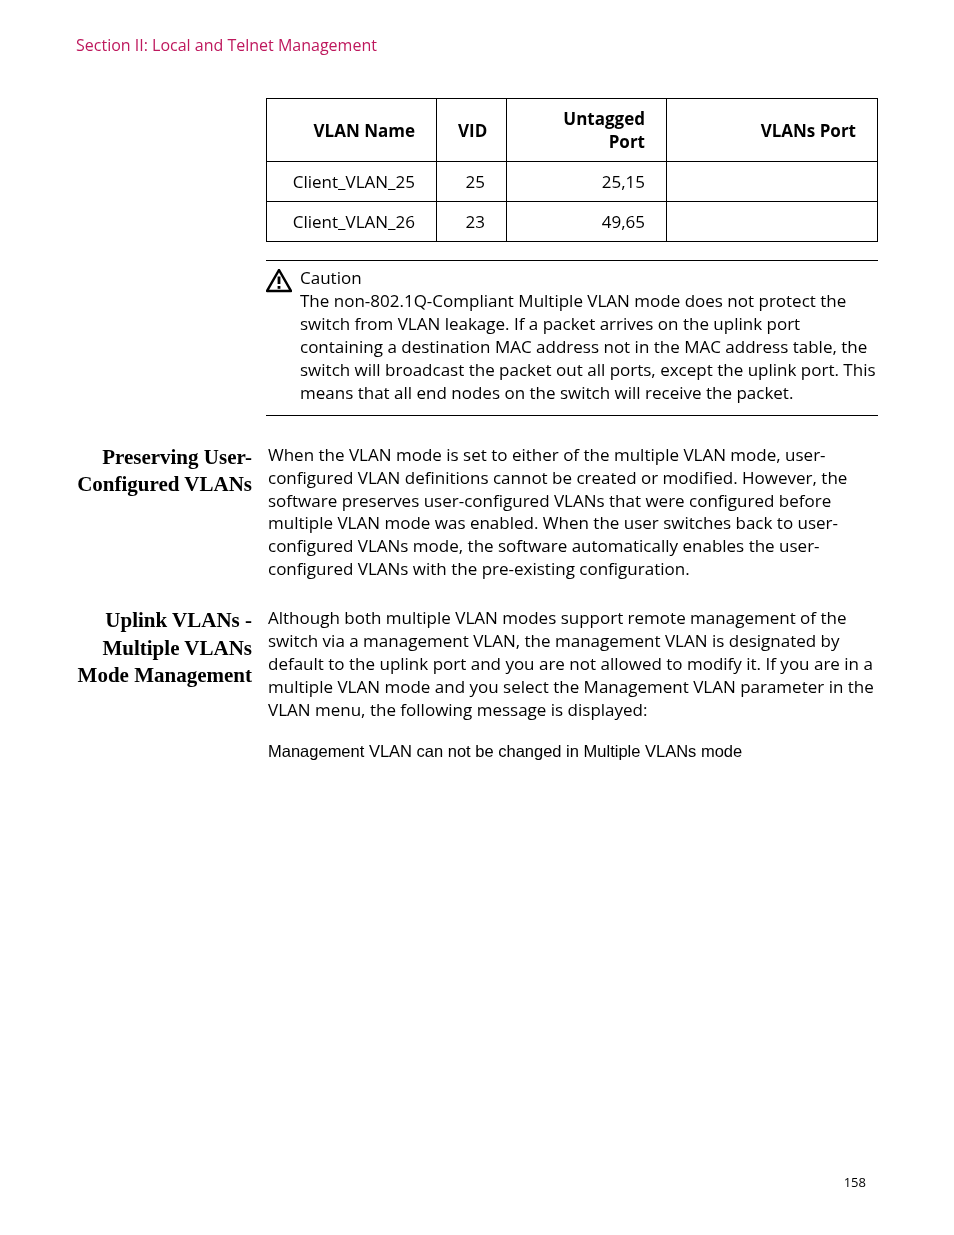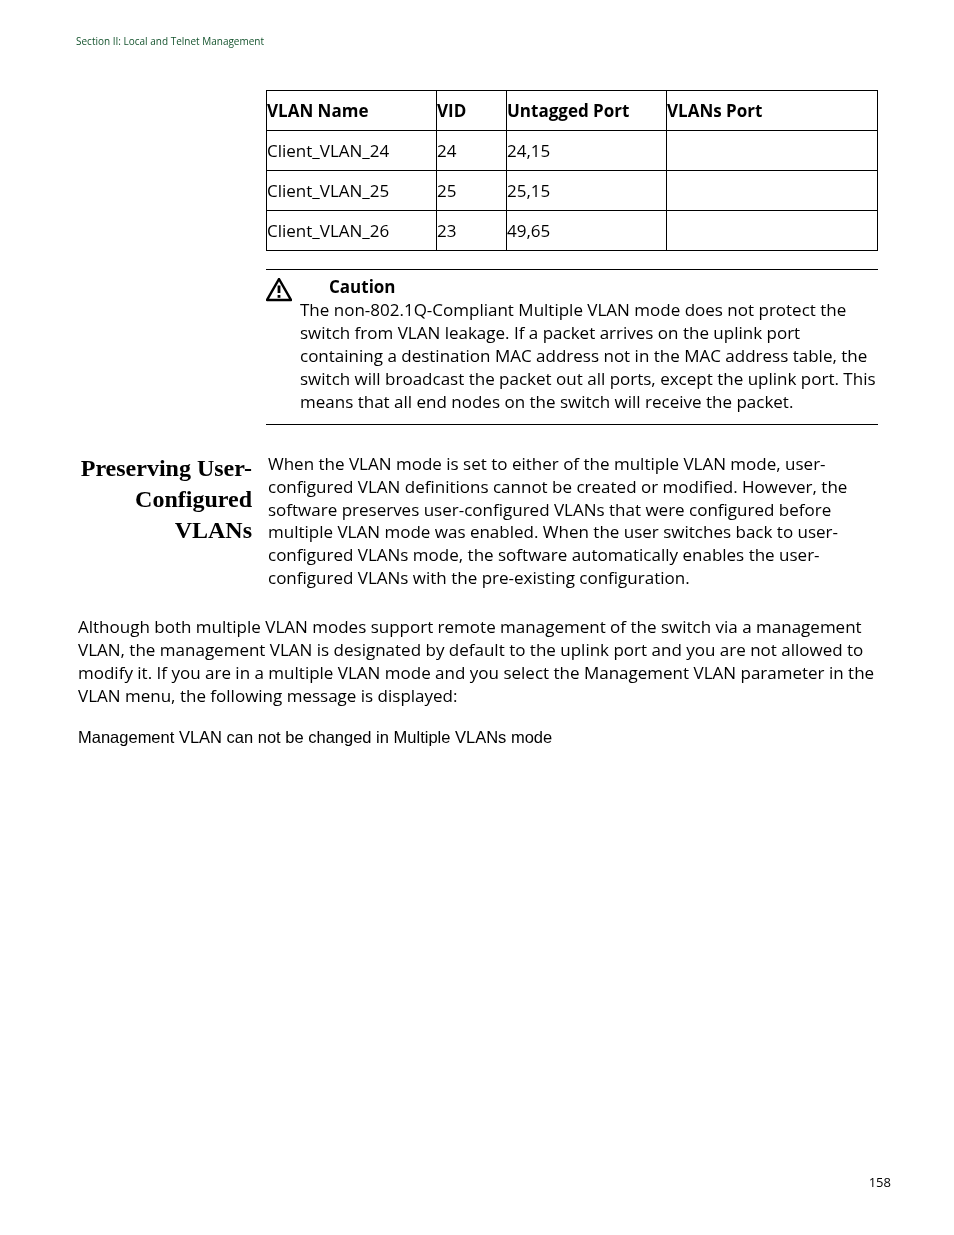--- a/index.html
+++ b/index.html
@@ -10,37 +10,37 @@
     color: #000;
   }
   .page {
     width: 954px;
     height: 1235px;
     position: relative;
     box-sizing: border-box;
     padding: 34px 76px 0 76px;
   }
   .running-head {
-    font-size: 10px;
-    color: #14532d;
+    font-size: 16px;
+    color: #be185d;
     margin-bottom: 42px;
   }
   .content-col {
     margin-left: 190px;
   }
   table.vlan {
     border-collapse: collapse;
     width: 100%;
     margin-bottom: 18px;
     table-layout: fixed;
   }
   table.vlan th, table.vlan td {
     border: 1.5px solid #000;
-    padding: 8px 0;
-    text-align: left;
+    padding: 8px 21px;
+    text-align: right;
     font-size: 17px;
     vertical-align: middle;
   }
   table.vlan th {
     font-weight: 700;
   }
   table.vlan col.c1 { width: 170px; }
   table.vlan col.c2 { width: 70px; }
   table.vlan col.c3 { width: 160px; }
   table.vlan col.c4 { width: auto; }
@@ -56,55 +56,54 @@
   .caution-icon {
     flex: 0 0 34px;
     padding-top: 2px;
   }
   .caution-icon svg { display: block; }
   .caution-text {
     font-size: 17px;
     line-height: 1.35;
   }
   .caution-text .caution-label {
-    font-weight: 700;
-    margin-left: 29px;
+    font-weight: 400;
   }
 
   .section-row {
     display: flex;
     margin-bottom: 26px;
     align-items: flex-start;
   }
   .section-heading {
     flex: 0 0 190px;
     padding-right: 14px;
     box-sizing: border-box;
     font-family: "Palatino Linotype", Palatino, "Book Antiqua", Georgia, serif;
     font-weight: 700;
-    font-size: 24px;
+    font-size: 21px;
     line-height: 1.3;
     text-align: right;
   }
   .section-body {
     flex: 1;
     font-size: 17px;
     line-height: 1.35;
   }
   .section-body p { margin: 0 0 18px 2px; }
   .section-body p:last-child { margin-bottom: 0; }
   .mono {
     font-family: Liberation Sans, sans-serif;
     font-size: 16.5px;
     line-height: 1.35;
   }
   .page-number {
     position: absolute;
     bottom: 44px;
-    right: 63px;
+    right: 88px;
     font-size: 13px;
   }
 </style>
 </head>
 <body>
 
 <div class="page">
 
   <div class="running-head">Section II: Local and Telnet Management</div>
 
@@ -118,26 +117,20 @@
         </colgroup>
       <thead>
         <tr>
           <th>VLAN Name</th>
           <th>VID</th>
           <th>Untagged Port</th>
           <th>VLANs Port</th>
         </tr>
       </thead>
       <tbody>
-        <tr>
-          <td>Client_VLAN_24</td>
-          <td>24</td>
-          <td>24,15</td>
-          <td></td>
-        </tr>
         <tr>
           <td>Client_VLAN_25</td>
           <td>25</td>
           <td>25,15</td>
           <td></td>
         </tr>
         <tr>
           <td>Client_VLAN_26</td>
           <td>23</td>
           <td>49,65</td>
@@ -162,20 +155,21 @@
   </div>
 
   <div class="section-row">
     <div class="section-heading">Preserving User-Configured VLANs</div>
     <div class="section-body">
       <p>When the VLAN mode is set to either of the multiple VLAN mode, user-configured VLAN definitions cannot be created or modified. However, the software preserves user-configured VLANs that were configured before multiple VLAN mode was enabled. When the user switches back to user-configured VLANs mode, the software automatically enables the user-configured VLANs with the pre-existing configuration.</p>
     </div>
   </div>
 
   <div class="section-row">
+    <div class="section-heading">Uplink VLANs - Multiple VLANs Mode Management</div>
     <div class="section-body">
       <p>Although both multiple VLAN modes support remote management of the switch via a management VLAN, the management VLAN is designated by default to the uplink port and you are not allowed to modify it. If you are in a multiple VLAN mode and you select the Management VLAN parameter in the VLAN menu, the following message is displayed:</p>
       <p class="mono">Management VLAN can not be changed in Multiple VLANs mode</p>
     </div>
   </div>
 
   <div class="page-number">158</div>
 
 </div>
 

